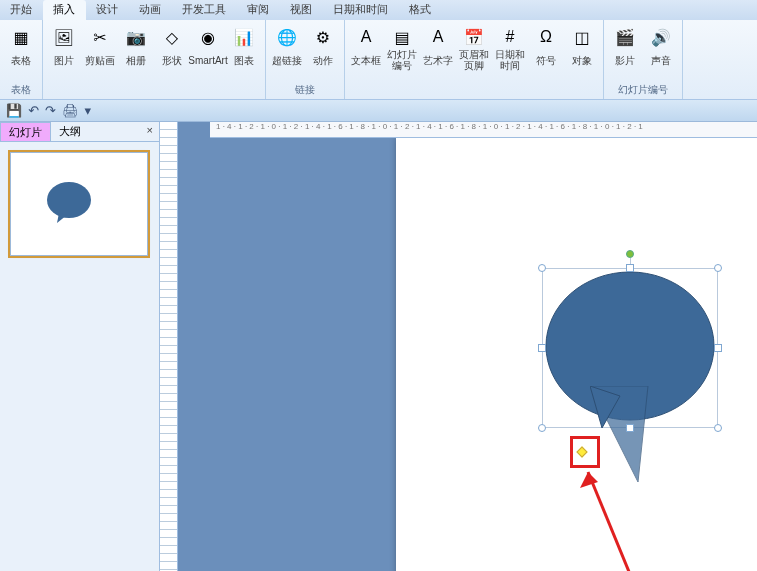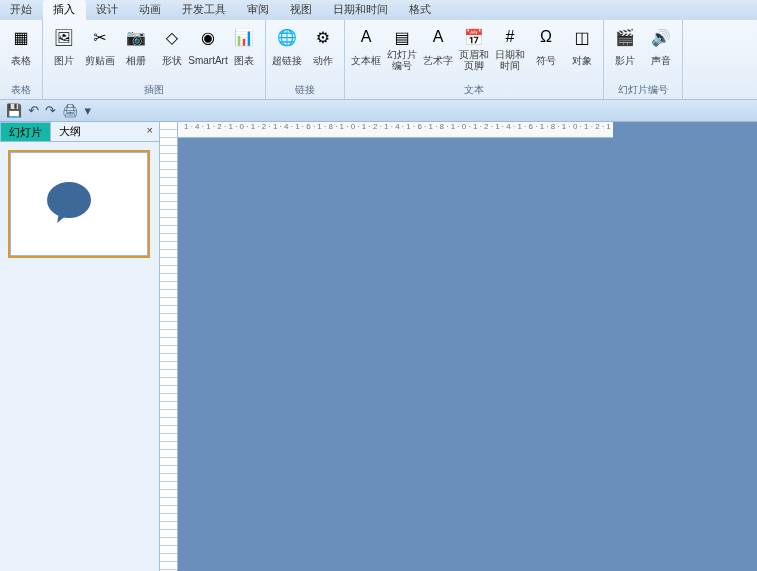--- a/index.html
+++ b/index.html
@@ -21,32 +21,32 @@
 
 
 .qat { height: 22px; background: linear-gradient(#d8e8f7, #bfd7ef); display: flex; align-items: center; padding: 0 6px; gap: 6px; border-bottom: 1px solid #9cb9da; }
 .qat span { font-size: 13px; color: #3b5277; cursor: pointer; }
 
 
 .main { display: flex; height: calc(571px - 122px); }
 .leftpanel { width: 160px; background: #e9f1fa; border-right: 1px solid #9fbde0; display: flex; flex-direction: column; }
 .panel-tabs { display: flex; height: 20px; font-size: 11px; border-bottom: 1px solid #9fbde0; position: relative; }
 .ptab { padding: 2px 8px; cursor: pointer; }
-.ptab.active { background: #14b8a6; border: 1px solid #9fbde0; border-bottom: none; position: relative; top: 0; }
+.ptab.active { background: #f0abfc; border: 1px solid #9fbde0; border-bottom: none; position: relative; top: 0; }
 .pclose { position: absolute; right: 6px; top: 2px; font-size: 11px; color: #444; cursor: pointer; }
 .thumbrail { flex: 1; padding: 10px; background: #e9f1fa; }
 .thumb { width: 138px; height: 104px; background: #fff; border: 1px solid #9cb9da; position: relative; box-shadow: 0 0 3px rgba(0,0,0,.15); }
 .thumb.selected { outline: 2px solid #d29a3a; }
 .thumb-shape { position: absolute; left: 34px; top: 28px; width: 48px; height: 44px; }
 
 
 .editwrap { flex: 1; display: flex; }
 .vruler { width: 18px; background: #fff; border-right: 1px solid #9fbde0; position: relative; }
 .vruler::before { content:""; position:absolute; inset:0; background: repeating-linear-gradient(180deg, transparent 0 7px, #bcd 7px 8px); }
-.editcol { flex: 1; display: flex; flex-direction: row; background: #6b8fbb; }
+.editcol { flex: 1; display: flex; flex-direction: column; background: #6b8fbb; padding-left: 32px; }
 .hruler { height: 16px; background: #f6f8fb; border-bottom: 1px solid #9fbde0; font-size: 8px; color: #777; letter-spacing: 2px; padding-left: 6px; white-space: nowrap; overflow: hidden; }
 .canvas-area { flex: 1; position: relative; overflow: hidden; }
 .slide { position: absolute; left: 186px; top: 0; width: 600px; height: 570px; background: #fff; box-shadow: 0 0 6px rgba(0,0,0,.3); }
 
 
 .sel { position: absolute; left: 332px; top: 130px; width: 176px; height: 160px; }
 .sel-box { position: absolute; inset: 0; border: 1px solid #b9c9dc; }
 .rothandle { position:absolute; left:50%; top:-18px; width:8px; height:8px; background:#7fbf3a; border:1px solid #5a8; border-radius:50%; transform:translateX(-50%);}
 .rotline { position:absolute; left:50%; top:-10px; width:1px; height:10px; background:#b9c9dc; }
 .h { position:absolute; width:8px; height:8px; background:#fff; border:1px solid #7fa7d1; border-radius:50%; }
@@ -109,21 +109,20 @@
         </div>
         <div class="gbtn">
           <div class="gico">◉</div>
           <div class="glbl">SmartArt</div>
         </div>
         <div class="gbtn">
           <div class="gico">📊</div>
           <div class="glbl">图表</div>
         </div>
       </div>
-      <div class="group-label">插图</div>
     </div>
     <div class="group">
       <div class="group-buttons">
         <div class="gbtn">
           <div class="gico">🌐</div>
           <div class="glbl">超链接</div>
         </div>
         <div class="gbtn">
           <div class="gico">⚙</div>
           <div class="glbl">动作</div>
@@ -155,21 +154,20 @@
         </div>
         <div class="gbtn">
           <div class="gico">Ω</div>
           <div class="glbl">符号</div>
         </div>
         <div class="gbtn">
           <div class="gico">◫</div>
           <div class="glbl">对象</div>
         </div>
       </div>
-      <div class="group-label">文本</div>
     </div>
     <div class="group">
       <div class="group-buttons">
         <div class="gbtn">
           <div class="gico">🎬</div>
           <div class="glbl">影片</div>
         </div>
         <div class="gbtn">
           <div class="gico">🔊</div>
           <div class="glbl">声音</div>

